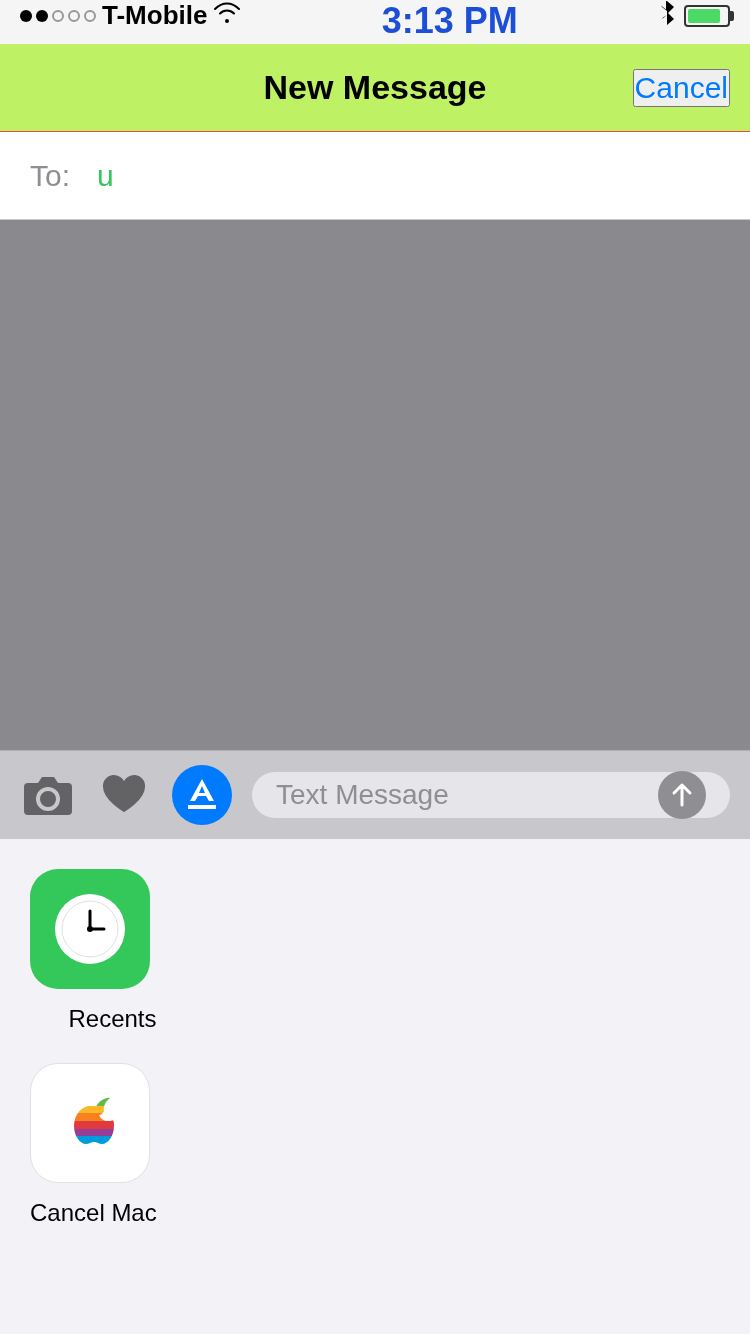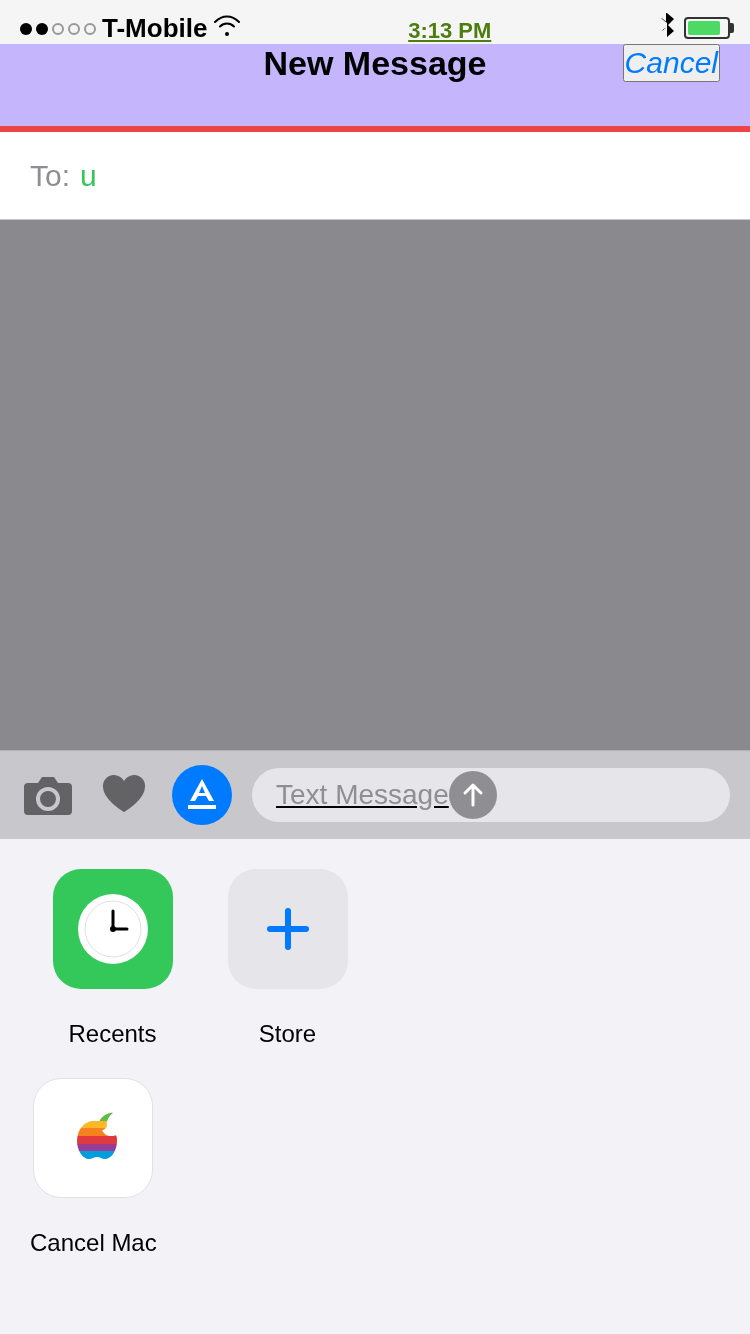--- a/index.html
+++ b/index.html
@@ -10,21 +10,21 @@
       font-family: -apple-system, 'SF Pro Display', 'Helvetica Neue', Helvetica, Arial, sans-serif;
       background: #f2f2f7;
       overflow-x: hidden;
     }
 
     
     .status-bar {
       background: #f5f5f5;
       height: 44px;
       display: flex;
-      align-items: flex-end;
+      align-items: flex-start;
       justify-content: space-between;
       padding: 0 20px;
     }
     .status-left {
       display: flex;
       align-items: center;
       gap: 6px;
       font-size: 24px;
       font-weight: 600;
     }
@@ -45,24 +45,23 @@
     }
     .carrier-name {
       font-size: 26px;
       font-weight: 600;
       color: #000;
     }
     .wifi-icon {
       font-size: 22px;
     }
     .status-center {
-      font-size: 22px;
+      font-size: 36px;
       font-weight: 600;
-      color: #4d7c0f;
-      text-decoration: underline;
+      color: #1d4ed8;
     }
     .status-right {
       display: flex;
       align-items: center;
       gap: 8px;
     }
     .bluetooth-icon {
       font-size: 22px;
       color: #000;
     }
@@ -94,55 +93,54 @@
     }
     .battery-fill {
       width: 85%;
       height: 100%;
       background: #4cd964;
       border-radius: 2px;
     }
 
     
     .nav-bar {
-      background: #c4b5fd;
+      background: #bef264;
       height: 88px;
       display: flex;
-      align-items: flex-start;
+      align-items: center;
       justify-content: center;
       position: relative;
-      border-bottom: 6px solid #ef4444;
+      border-bottom: 1px solid #ef4444;
     }
     .nav-title {
       font-size: 34px;
       font-weight: 700;
       color: #000;
     }
     .nav-cancel {
       position: absolute;
-      right: 30px;
+      right: 20px;
       font-size: 30px;
       color: #007aff;
       font-weight: 400;
-      font-style: italic;
     }
 
     
     .to-field {
       background: #fff;
       height: 88px;
       display: flex;
       align-items: center;
       padding: 0 30px;
       border-bottom: 1px solid #c8c8cc;
     }
     .to-label {
       font-size: 30px;
       color: #8e8e93;
-      margin-right: 10px;
+      margin-right: 27px;
     }
     .to-input {
       font-size: 30px;
       color: #34c759;
       flex: 1;
     }
 
     
     .message-body {
       background: #8a8a8e;
@@ -188,25 +186,25 @@
     }
     .app-store-btn svg {
       width: 40px;
       height: 40px;
       fill: #fff;
     }
     .message-input-wrap {
       flex: 1;
       background: #e5e5ea;
       border-radius: 40px;
-      height: 54px;
+      height: 46px;
       display: flex;
       align-items: center;
       padding: 0 24px;
-      text-decoration: underline;
+      justify-content: space-between;
     }
     .message-placeholder {
       font-size: 28px;
       color: #8e8e93;
     }
     .send-btn {
       width: 48px;
       height: 48px;
       background: #8e8e93;
       border-radius: 50%;
@@ -228,22 +226,21 @@
     }
     .apps-grid {
       display: grid;
       grid-template-columns: repeat(4, 1fr);
       gap: 20px 10px;
       margin-bottom: 30px;
     }
     .app-item {
       display: flex;
       flex-direction: column;
-      align-items: center;
-      gap: 31px;
+      gap: 16px;
     }
     .app-icon {
       width: 120px;
       height: 120px;
       border-radius: 28px;
       display: flex;
       align-items: center;
       justify-content: center;
       position: relative;
       overflow: hidden;
@@ -383,30 +380,20 @@
             <line x1="30" y1="30" x2="30" y2="12" stroke="#000" stroke-width="3" stroke-linecap="round"></line>
 
             <line x1="30" y1="30" x2="44" y2="30" stroke="#000" stroke-width="3" stroke-linecap="round"></line>
             <circle cx="30" cy="30" r="3" fill="#000"></circle>
           </svg>
         </div>
       </div>
       <span class="app-label">Recents</span>
     </div>
 
-    <div class="app-item">
-      <div class="app-icon store-icon">
-        <svg width="60" height="60" viewBox="0 0 60 60">
-          <circle cx="30" cy="30" r="28" fill="#e5e5ea"></circle>
-          <line x1="30" y1="12" x2="30" y2="48" stroke="#007aff" stroke-width="6" stroke-linecap="round"></line>
-          <line x1="12" y1="30" x2="48" y2="30" stroke="#007aff" stroke-width="6" stroke-linecap="round"></line>
-        </svg>
-      </div>
-      <span class="app-label">Store</span>
-    </div>
 
 
   </div>
 
   <div class="apps-row2">
 
     <div class="app-item">
       <div class="app-icon classic-mac-icon">
 
         <svg width="70" height="70" viewBox="0 0 70 70">

